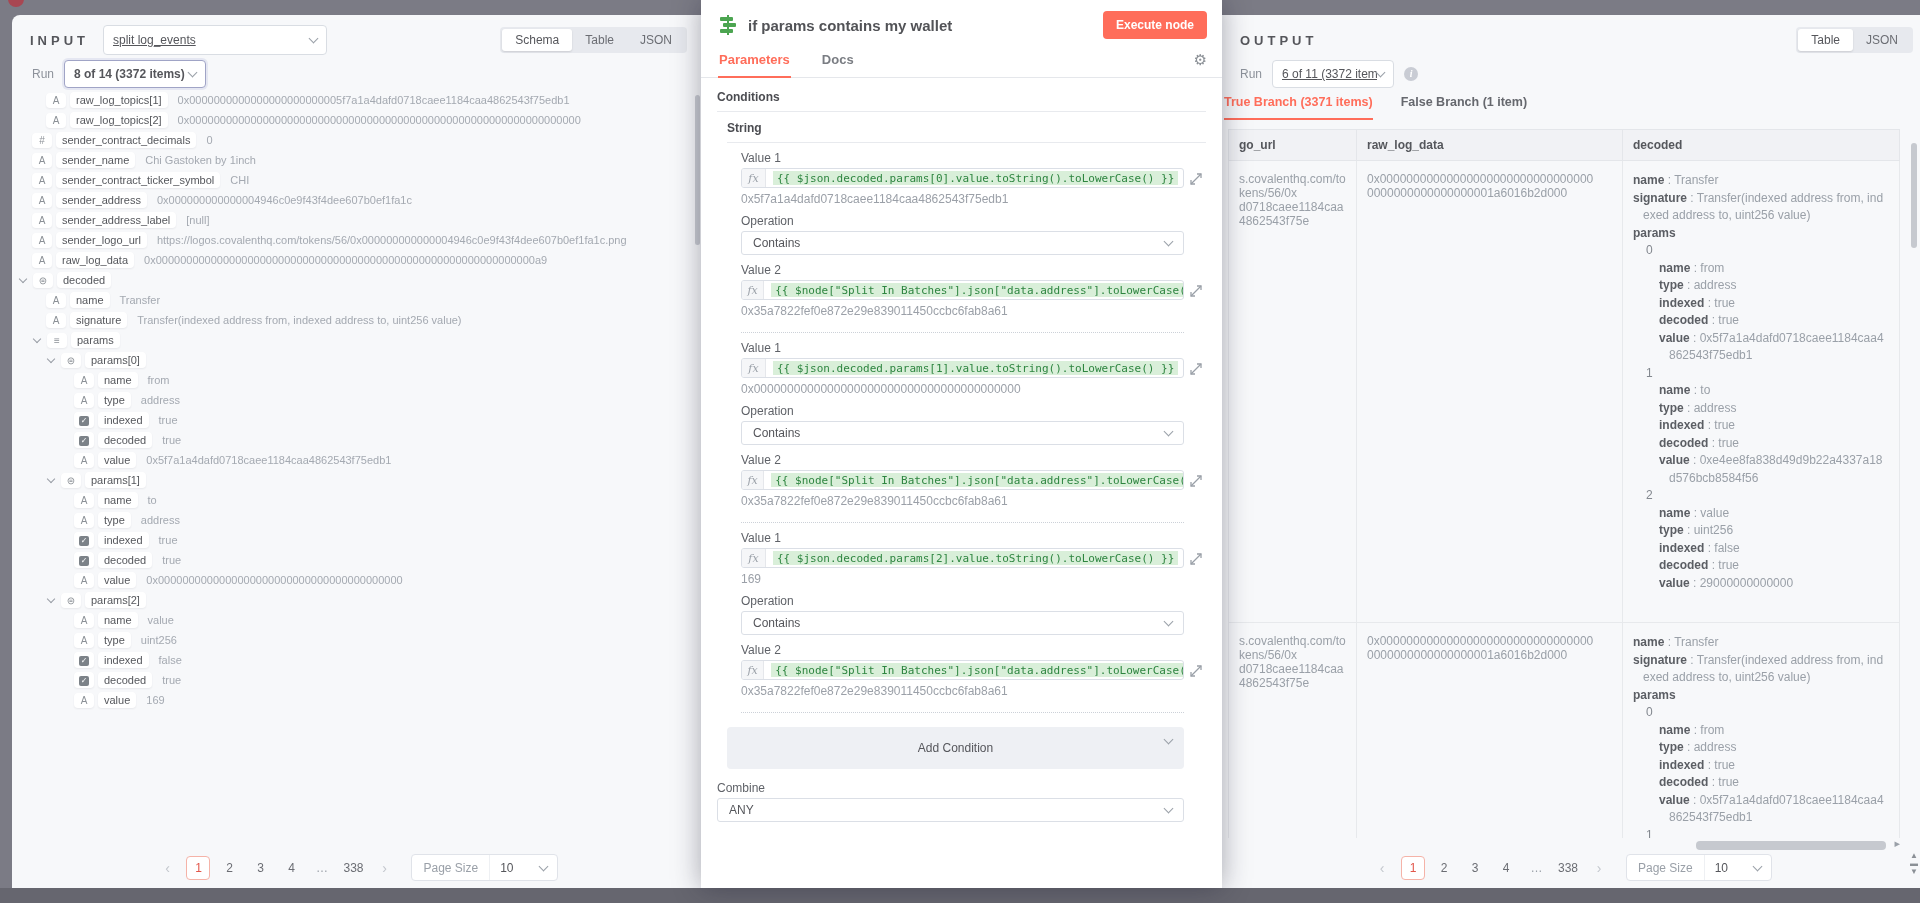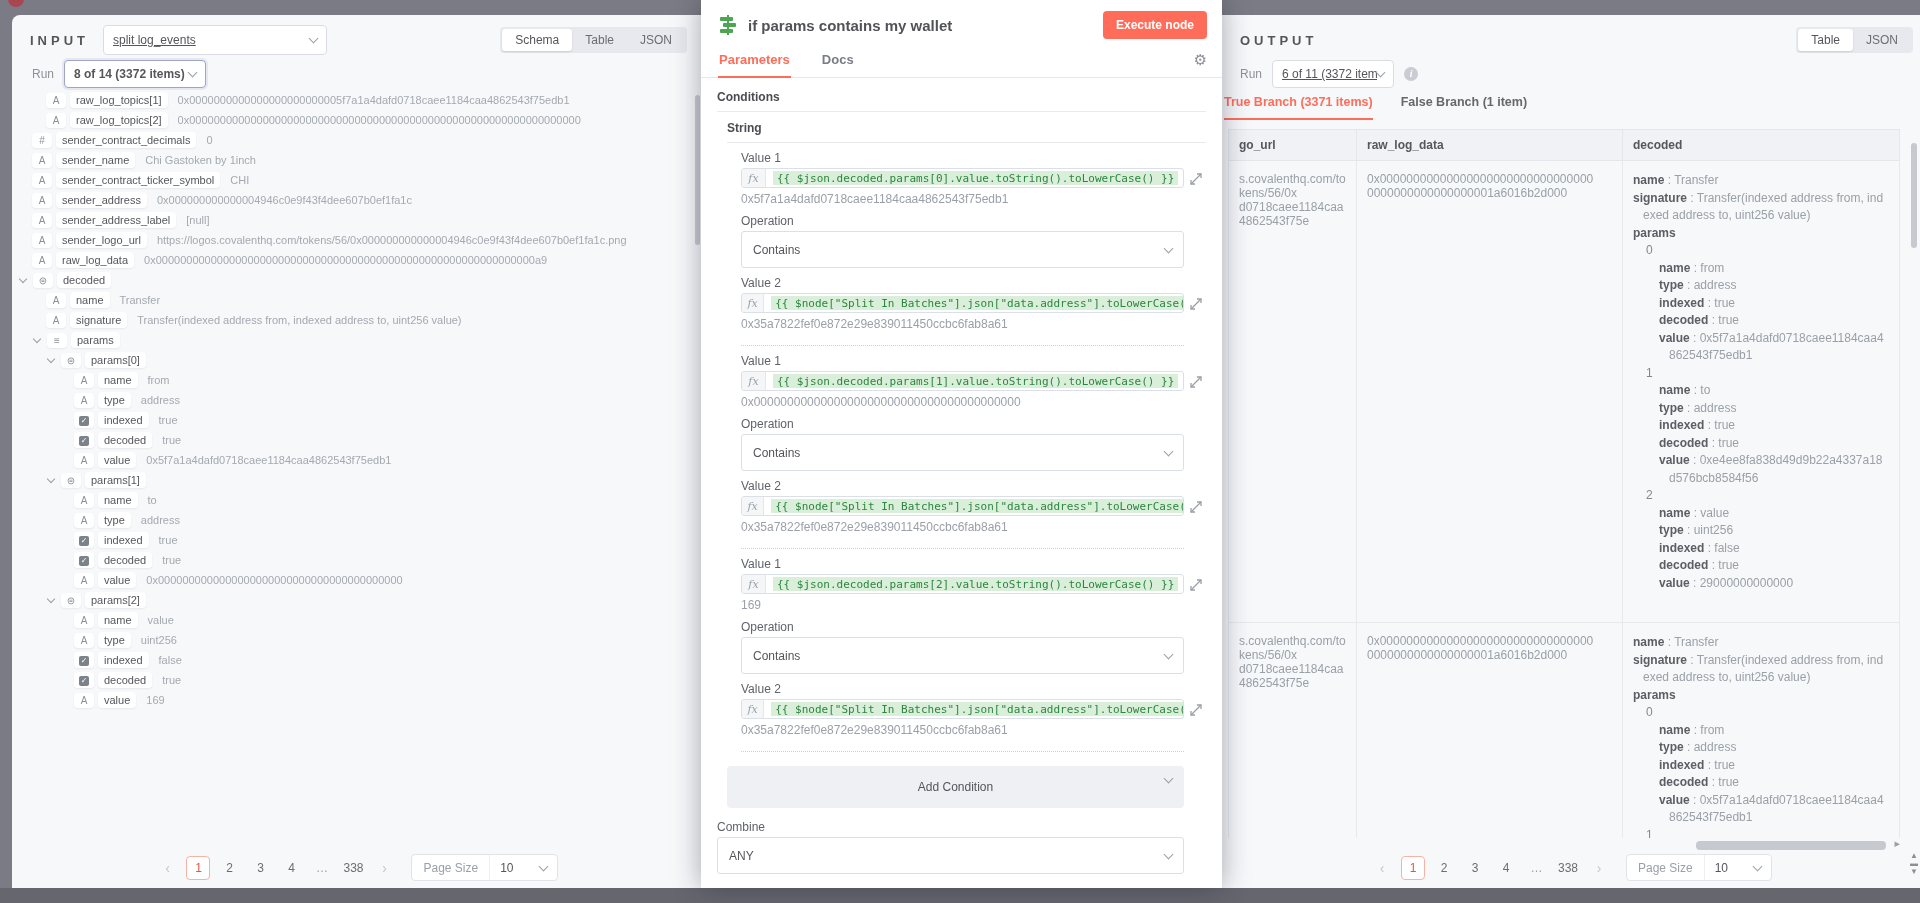--- a/index.html
+++ b/index.html
@@ -70,21 +70,21 @@
   .plabel { margin-top:8px; color:#5f6268; }
   .exprfield { margin-top:3px; height:20px; border:1px solid #dbdfe6; border-radius:3px; background:#fff;
                display:flex; align-items:stretch; position:relative; }
   .fxtag { width:24px; background:#f5f6f8; border-right:1px solid #e5e7eb; color:#9aa0a8; font-style:italic;
            font-family:"DejaVu Serif", serif; font-size:11px; display:flex; align-items:center; justify-content:center;
            border-radius:2px 0 0 2px; }
   .expr { font-family:"DejaVu Sans Mono", monospace; font-size:11px; color:#2e8540; background:#d9efd9;
           margin:2px 0 2px 7px; padding:0 4px; display:flex; align-items:center; white-space:nowrap; overflow:hidden; }
   .expand-ic { position:absolute; right:-19px; top:4px; width:12px; height:12px; }
   .result { margin-top:4px; color:#9ba0a8; }
-  .selbox { margin-top:3px; height:37px; border:1px solid #dbdfe6; border-radius:3px; background:#fff;
+  .selbox { margin-top:3px; height:24px; border:1px solid #dbdfe6; border-radius:3px; background:#fff;
             display:flex; align-items:center; padding:0 11px; color:#55565b; }
   .selbox .chevdn { margin-left:auto; }
   .dotsep { border-top:1px dotted #ccd1d8; margin-top:14px; }
   .addcond { margin:14px 22px 0 10px; height:42px; background:#eef0f4; border-radius:4px; display:flex;
              align-items:center; justify-content:center; color:#55565b; position:relative; }
   .addcond .chevdn { position:absolute; right:12px; top:12px; }
   .combine { margin-top:12px; }
   .combine .selbox { margin-right:22px; }
 
   

